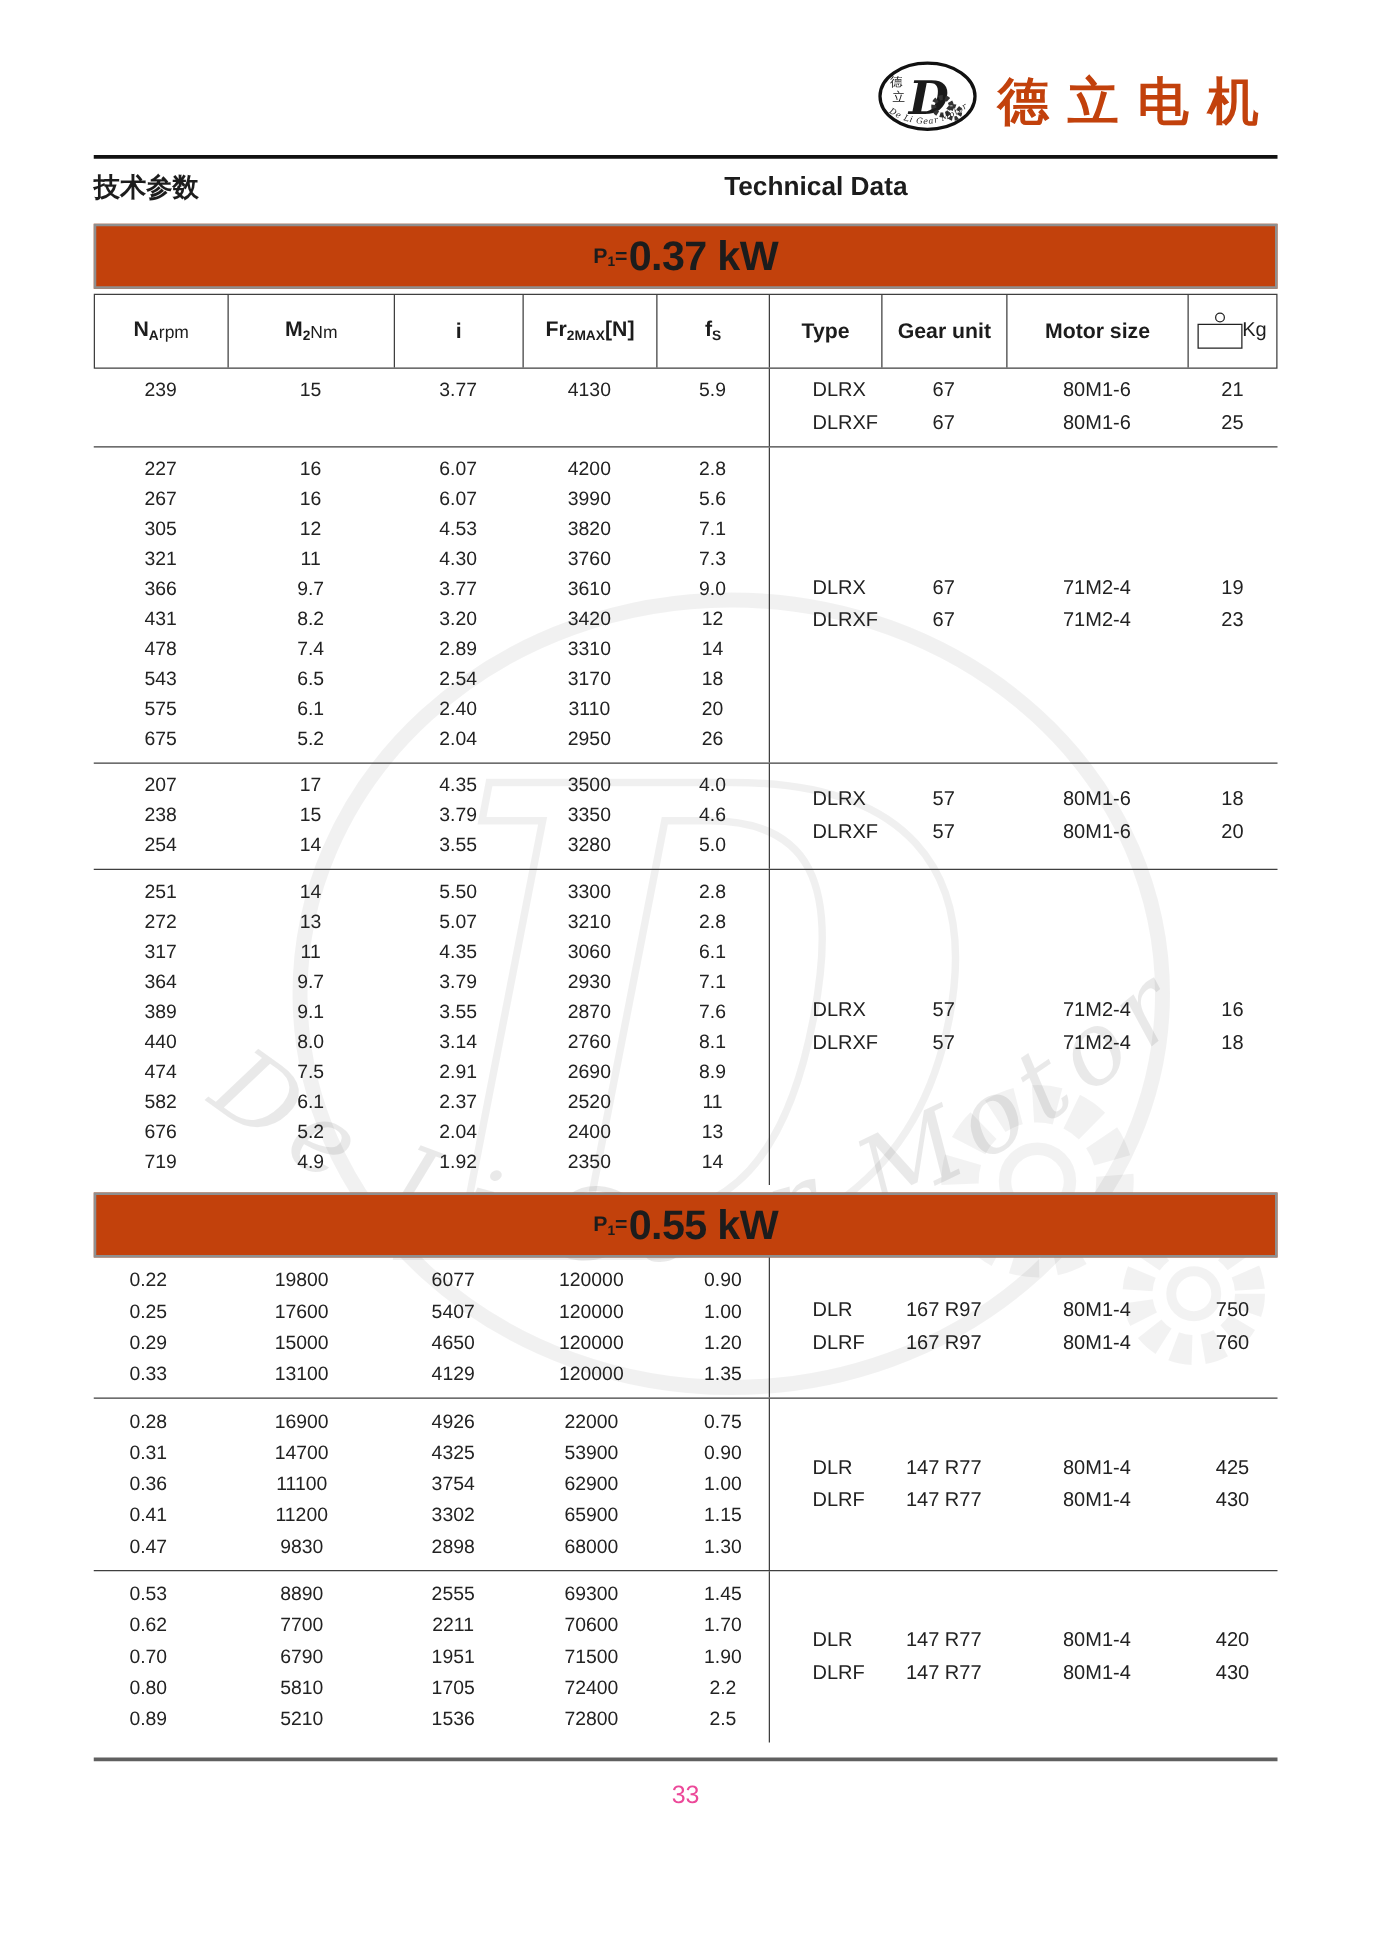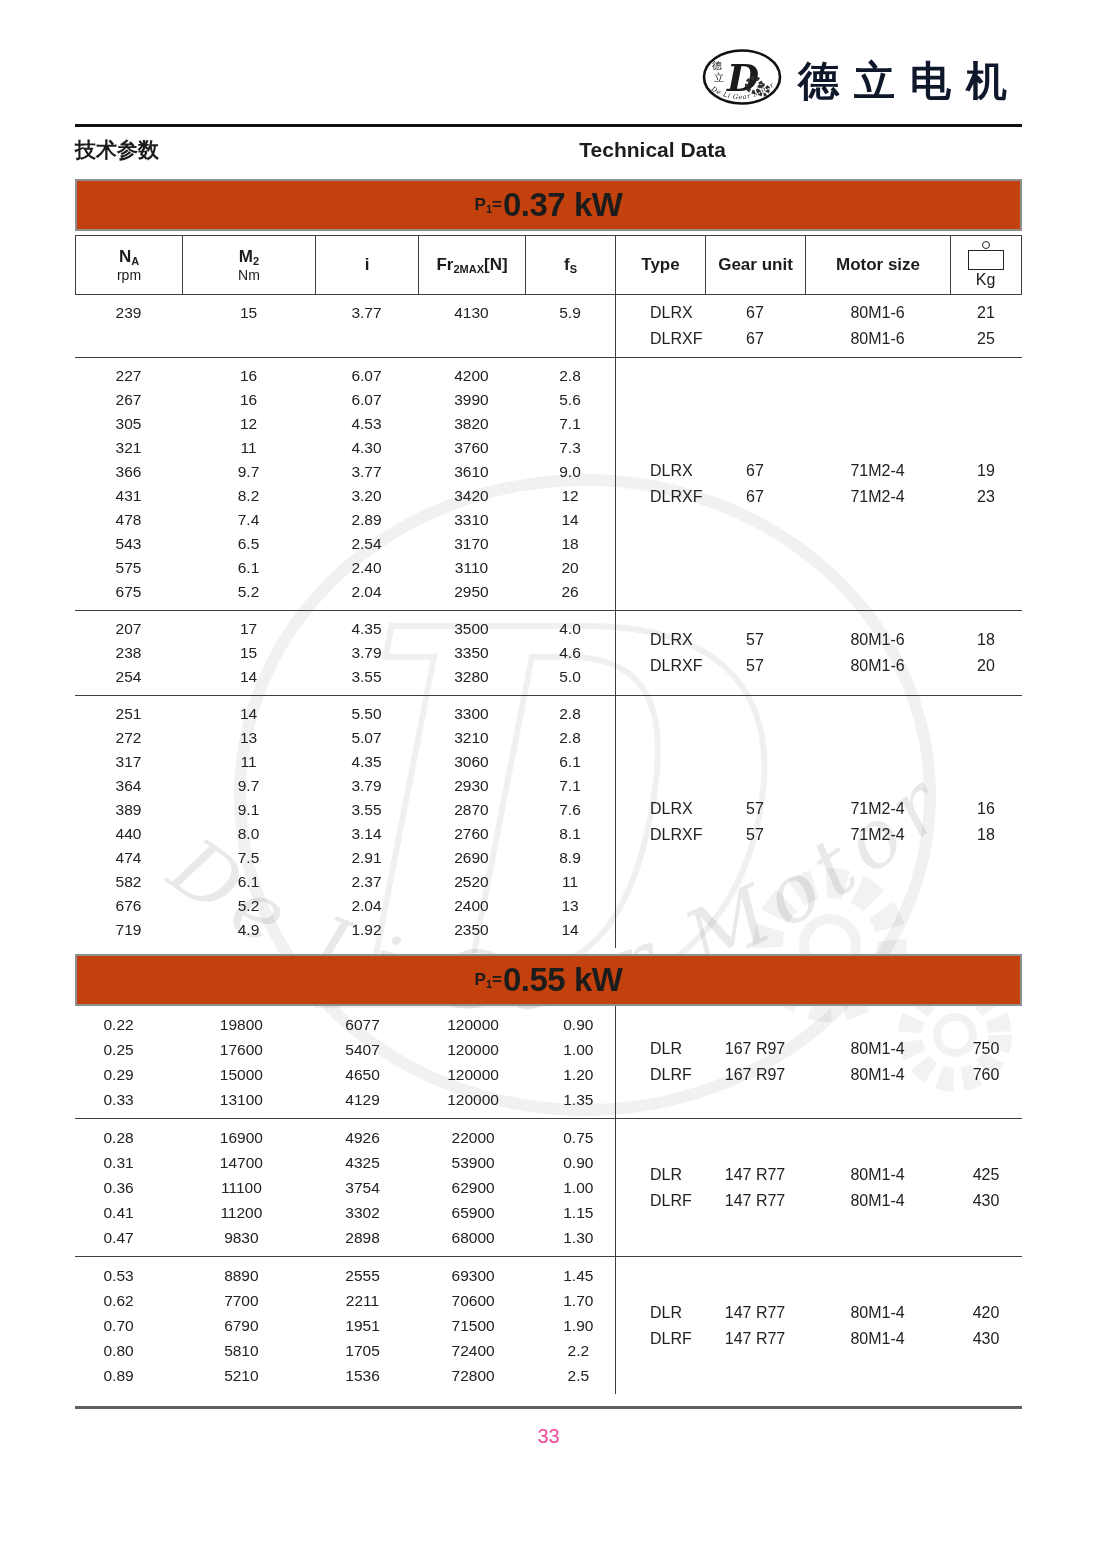--- a/index.html
+++ b/index.html
@@ -6,34 +6,34 @@
   html,body { background:#ffffff; }
   body {
     width:1100px; height:1555px; position:relative; overflow:hidden;
     font-family:"Liberation Sans", sans-serif; color:#1c1c1c;
   }
   .content { position:relative; z-index:1; padding:46px 78px 0 75px; }
   
   .watermark { position:absolute; left:0; top:0; width:1100px; height:1555px; z-index:0; pointer-events:none; }
   
   .logo-row { height:70px; display:flex; justify-content:flex-end; align-items:center; gap:14px; margin-bottom:8px; }
-  .brand-name { font-family:"DejaVu Serif", serif; font-weight:700; font-size:41px; letter-spacing:15px; color:#0f172a; white-space:nowrap; }
+  .brand-name { font-family:"DejaVu Serif", serif; font-weight:700; font-size:41px; letter-spacing:15px; color:#c2410c; white-space:nowrap; }
   .top-rule { height:3px; background:#111; }
   
   .title-row { position:relative; height:46px; display:flex; align-items:center; }
   .title-cn { font-weight:700; font-size:21px; }
   .title-en { position:absolute; left:61%; transform:translateX(-50%); font-weight:700; font-size:21px; }
   
   .power-box { border:2px solid #8f8f8f; height:52px; display:flex; align-items:center; justify-content:center; margin-top:6px; background:#c2410c; }
   .power-small { font-weight:700; font-size:17px; }
   .power-small .sub { font-size:11px; vertical-align:-3px; font-weight:700; }
   .power-big { font-weight:900; font-size:33px; letter-spacing:-0.5px; margin-left:1px; }
   
   .head-row { display:flex; border:1.5px solid #3f3f3f; margin-top:4px; height:60px; }
-  .head-cell { border-right:1.5px solid #3f3f3f; display:flex; flex-direction:column; align-items:center; justify-content:center; font-weight:700; font-size:17px; line-height:1.15; }
+  .head-cell { border-right:1.5px solid #3f3f3f; display:flex; align-items:center; justify-content:center; font-weight:700; font-size:17px; line-height:1.15; }
   .head-cell:last-child { border-right:none; }
   .hc0{width:107px}.hc1{width:133px}.hc2{width:103px}.hc3{width:107px}.hc4{width:90px}
   .hc5{width:90px}.hc6{width:100px}.hc7{width:145px}.hc8{width:69px}
   .unit { font-weight:400; font-size:14px; }
   .sub { font-size:11px; vertical-align:-3px; }
   .kg-icon { display:flex; flex-direction:column; align-items:center; margin-bottom:1px; }
   .kg-ring { width:8px; height:8px; border:1.5px solid #222; border-radius:50%; margin-bottom:1px; }
   .kg-body { width:36px; height:20px; border:1.6px solid #222; }
   .kg-label { font-weight:400; font-size:16px; }
   

